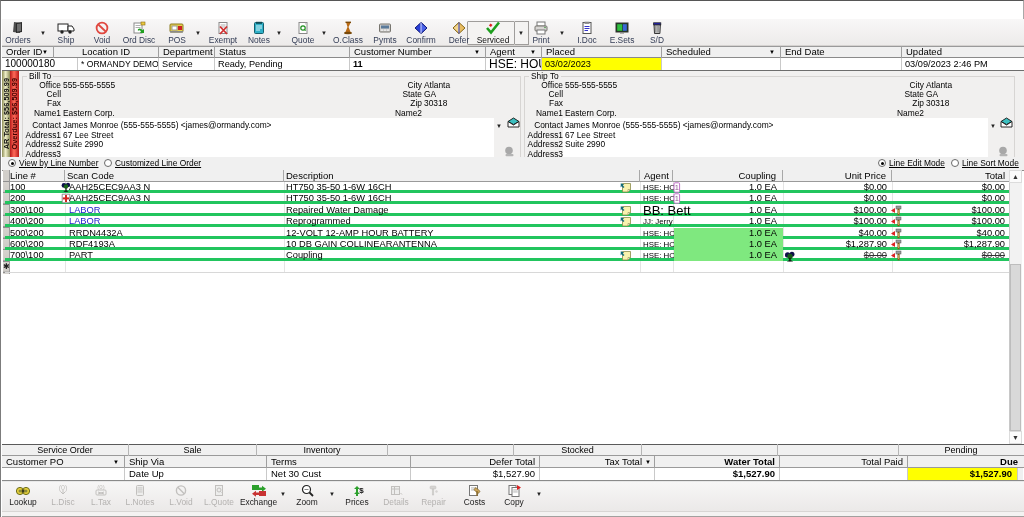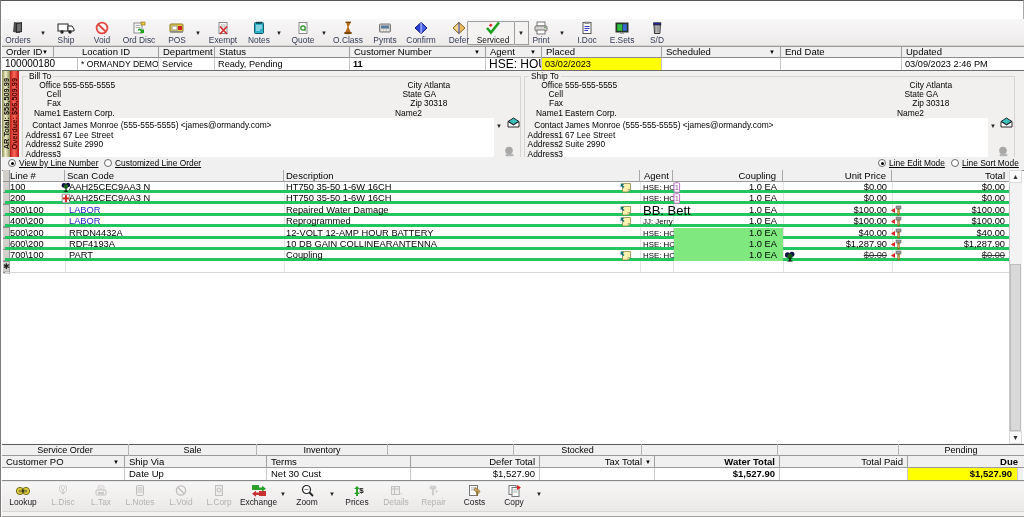--- a/index.html
+++ b/index.html
@@ -582,21 +582,21 @@
           <line x1="3.8" y1="3.3" x2="10.2" y2="9.7" stroke="#c2c0be" stroke-width="1.4"></line>
         </svg>
         <div class="blabel dis">L.Void</div>
       </div>
     <div class="bitem" style="left:190px;">
         <svg width="14" height="13" viewBox="0 0 14 13">
           <rect x="3.5" y="1.5" width="7" height="10" fill="#ededec" stroke="#c2c0be"></rect>
           <circle cx="7" cy="6" r="2" fill="none" stroke="#c2c0be"></circle>
           <line x1="8.2" y1="7.2" x2="9.5" y2="8.5" stroke="#c2c0be"></line>
         </svg>
-        <div class="blabel dis">L.Corp</div>
+        <div class="blabel dis">L.Quote</div>
       </div>
     <div class="bitem" style="left:229.5px;">
         <svg width="16" height="13" viewBox="0 0 16 13">
           <rect x="1" y="1" width="7" height="5" fill="#2ca02c"></rect>
           <path d="M8 3.5 l3 0 0 -1.8 4 3 -4 3 0 -1.8 -3 0 z" fill="#2ca02c"></path>
           <rect x="8" y="7" width="7" height="5" fill="#c83232"></rect>
           <path d="M8 9.5 l-3 0 0 -1.8 -4 3 4 3 0 -1.8 3 0 z" fill="#c83232" transform="translate(0,-1)"></path>
         </svg>
         <div class="blabel">Exchange</div>
       </div>

